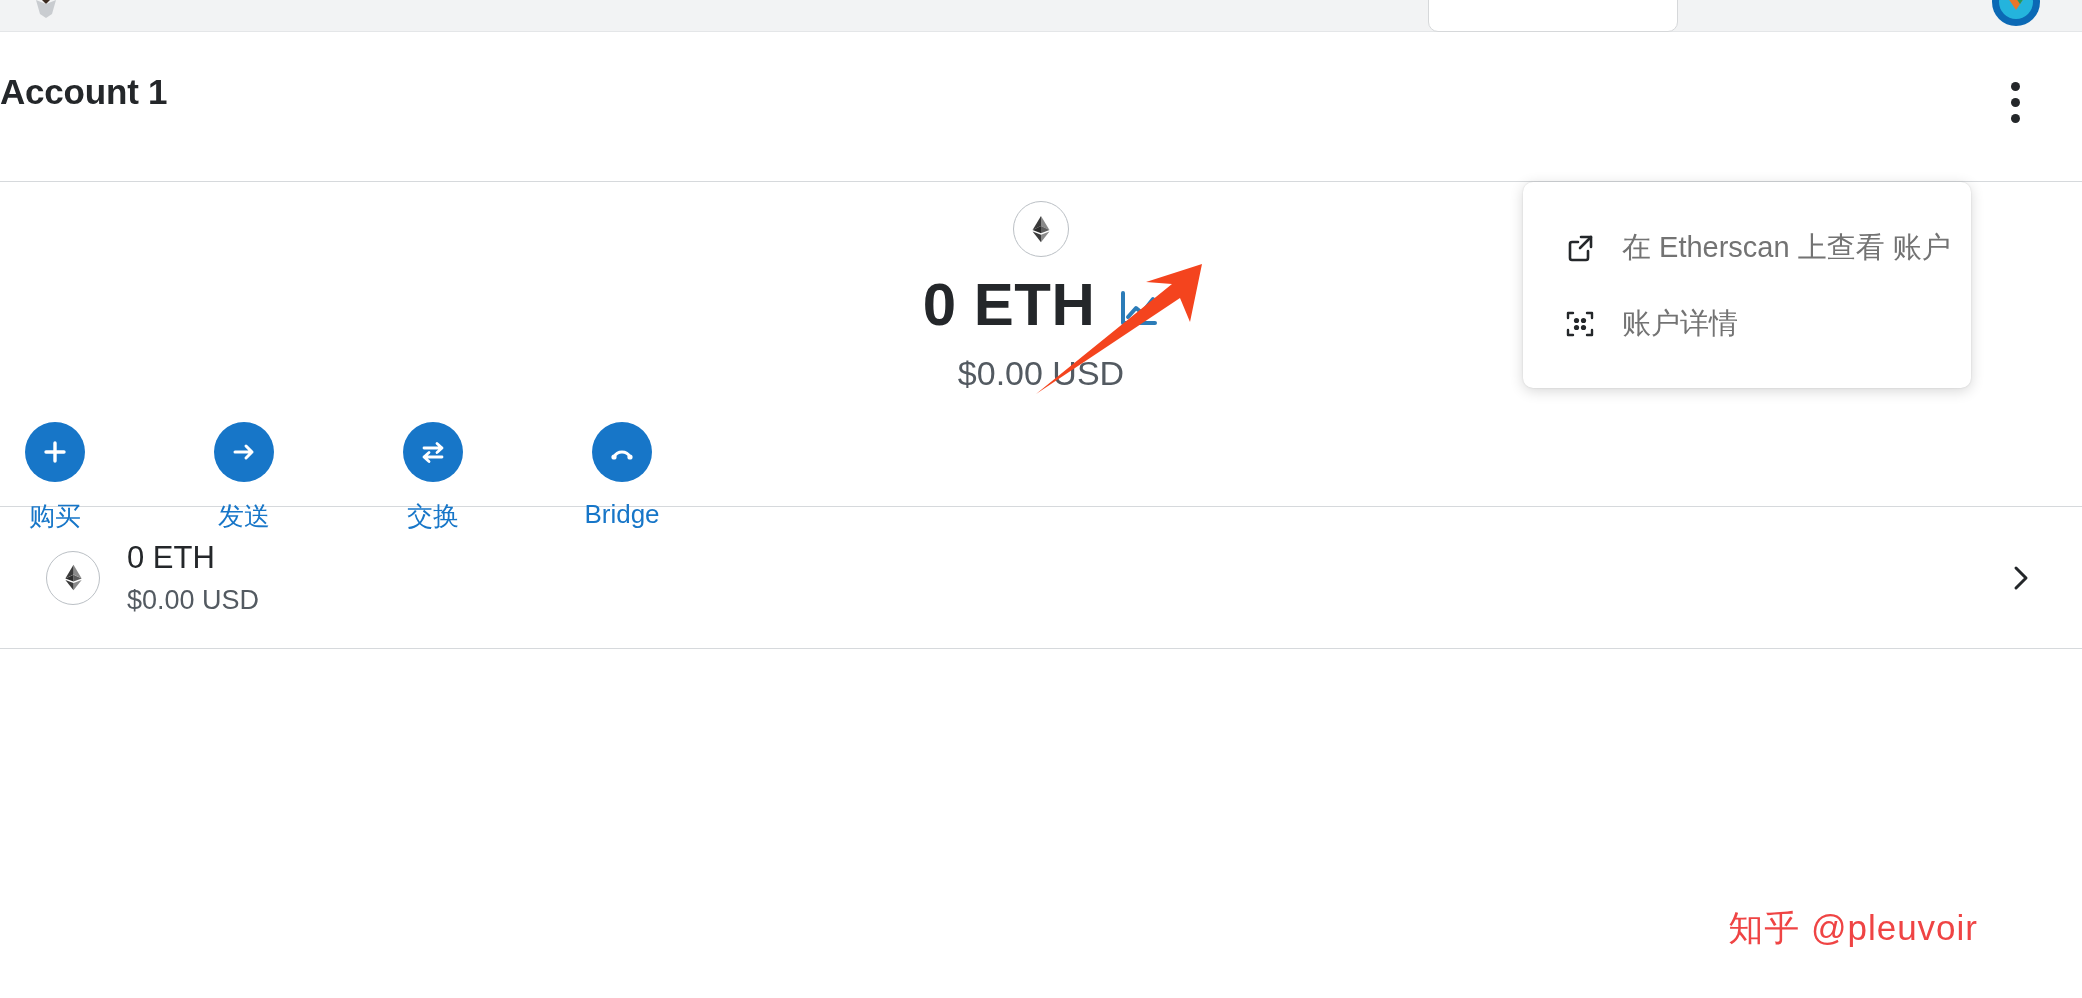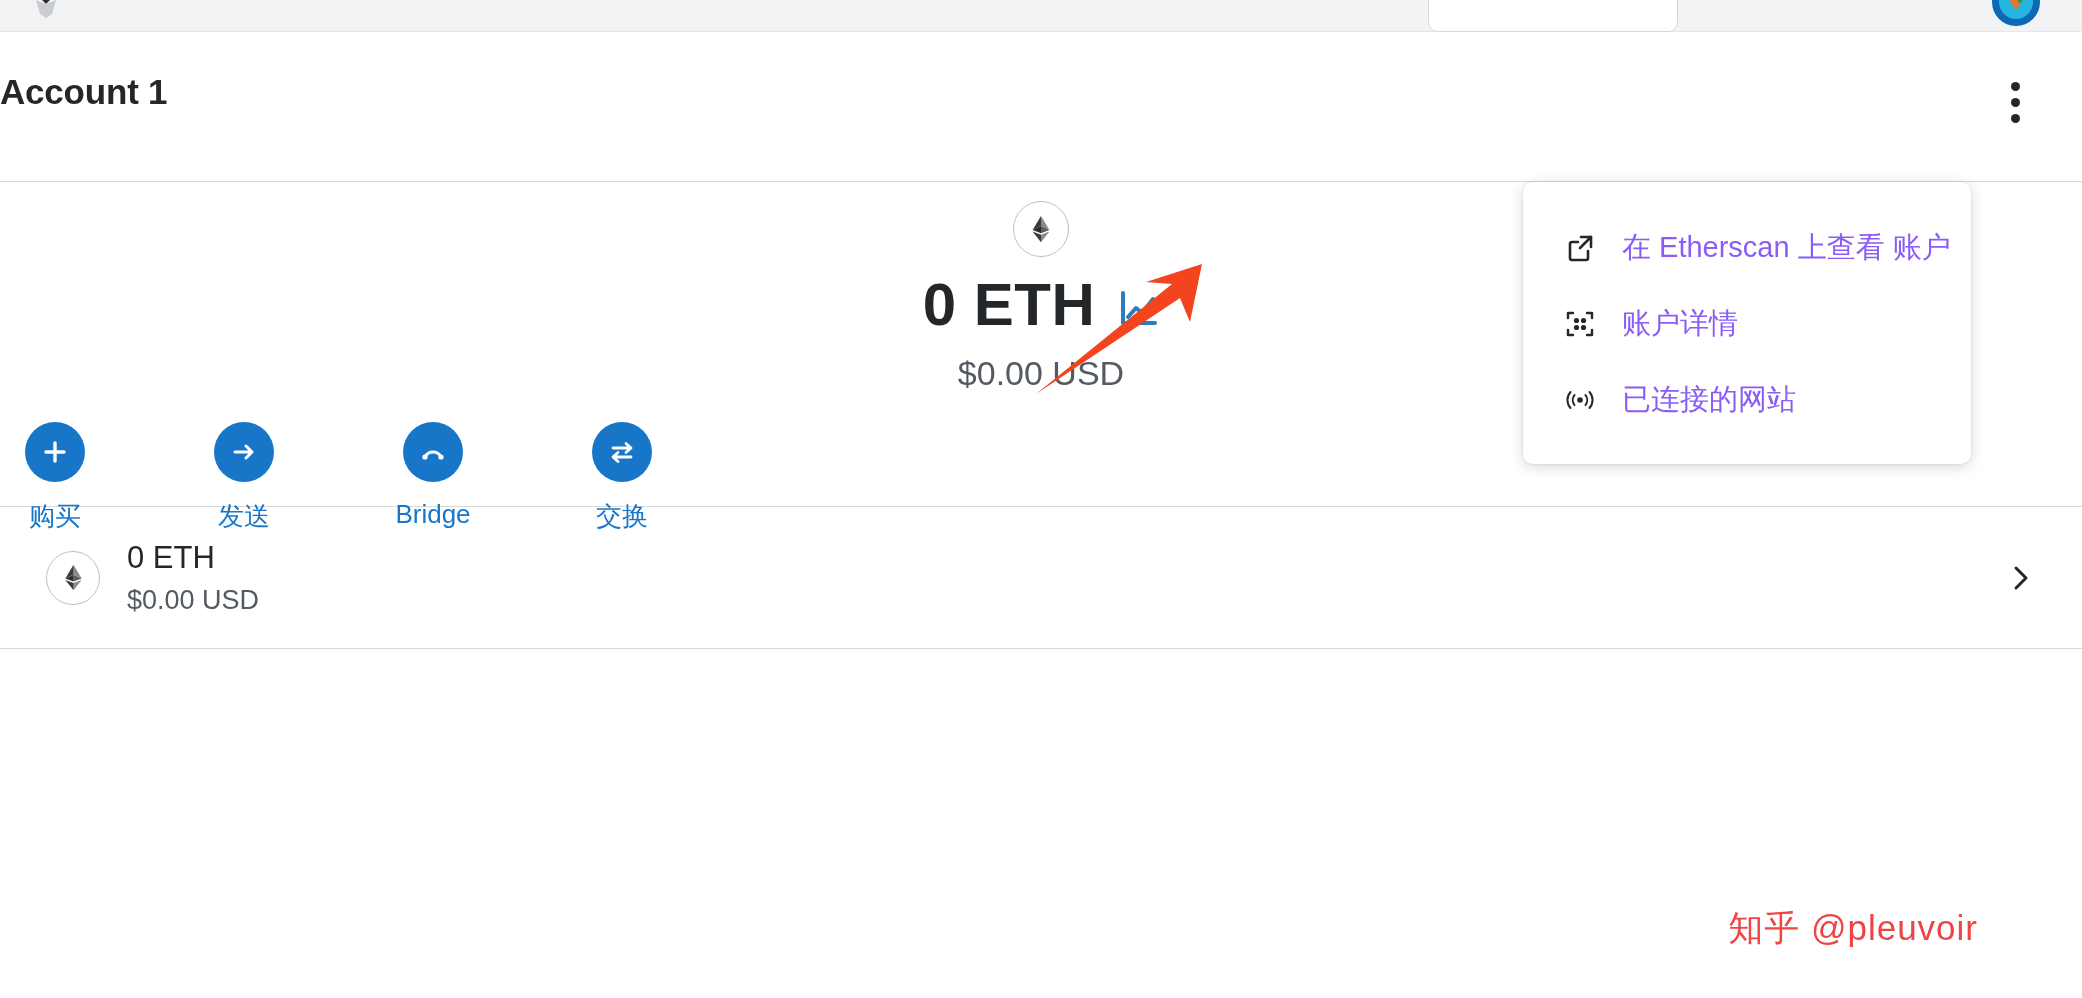--- a/index.html
+++ b/index.html
@@ -320,21 +320,21 @@
     width: 30px;
     height: 30px;
     flex: none;
     display: flex;
     align-items: center;
     justify-content: center;
   }
   .menu-label {
     margin-left: 27px;
     font-size: 29px;
-    color: #8b5cf6;
+    color: #737373;
     white-space: nowrap;
   }
 
   
   .annotation-arrow {
     position: absolute;
     left: 1030px;
     top: 230px;
     width: 180px;
     height: 140px;
@@ -428,36 +428,36 @@
           <svg viewBox="0 0 32 32" width="32" height="32">
             <path d="M7 16 L24 16 M18 10 L24 16 L18 22" fill="none" stroke="#ffffff" stroke-width="3" stroke-linecap="round" stroke-linejoin="round"></path>
           </svg>
         </div>
         <div class="action-label">发送</div>
       </div>
 
       <div class="action">
         <div class="action-circle">
           <svg viewBox="0 0 32 32" width="32" height="32">
+            <path d="M7 12 L25 12 M20 7.5 L25 12 L20 16.5" fill="none" stroke="#ffffff" stroke-width="2.8" stroke-linecap="round" stroke-linejoin="round"></path>
+            <path d="M25 21 L7 21 M12 16.5 L7 21 L12 25.5" fill="none" stroke="#ffffff" stroke-width="2.8" stroke-linecap="round" stroke-linejoin="round"></path>
+          </svg>
+        </div>
+        <div class="action-label">交换</div>
+      </div>
+
+      <div class="action">
+        <div class="action-circle">
+          <svg viewBox="0 0 32 32" width="32" height="32">
             <path d="M8 21 A9 9 0 0 1 24 21" fill="none" stroke="#ffffff" stroke-width="3" stroke-linecap="round"></path>
             <circle cx="8" cy="21" r="2.6" fill="#ffffff"></circle>
             <circle cx="24" cy="21" r="2.6" fill="#ffffff"></circle>
           </svg>
         </div>
         <div class="action-label">Bridge</div>
-      </div>
-
-      <div class="action">
-        <div class="action-circle">
-          <svg viewBox="0 0 32 32" width="32" height="32">
-            <path d="M7 12 L25 12 M20 7.5 L25 12 L20 16.5" fill="none" stroke="#ffffff" stroke-width="2.8" stroke-linecap="round" stroke-linejoin="round"></path>
-            <path d="M25 21 L7 21 M12 16.5 L7 21 L12 25.5" fill="none" stroke="#ffffff" stroke-width="2.8" stroke-linecap="round" stroke-linejoin="round"></path>
-          </svg>
-        </div>
-        <div class="action-label">交换</div>
       </div>
     </div>
   </div>
 
 
   <div class="asset-row">
     <div class="asset-icon">
       <svg viewBox="0 0 32 32" width="29" height="29">
         <path d="M16 2 L16 12.8 L25 17 Z" fill="#8a8a8a"></path>
         <path d="M16 2 L7 17 L16 12.8 Z" fill="#3a3a3a"></path>
@@ -501,32 +501,20 @@
           <path d="M8 26 L3 26 L3 21" fill="none" stroke="#24272a" stroke-width="2.4" stroke-linecap="round" stroke-linejoin="round"></path>
           <circle cx="11.5" cy="11.5" r="2.6" fill="#24272a"></circle>
           <circle cx="18.5" cy="11.5" r="2.6" fill="#24272a"></circle>
           <circle cx="11.5" cy="18.5" r="2.6" fill="#24272a"></circle>
           <circle cx="18.5" cy="18.5" r="2.6" fill="#24272a"></circle>
         </svg>
       </span>
       <span class="menu-label">账户详情</span>
     </div>
 
-    <div class="menu-item">
-      <span class="menu-icon">
-        <svg viewBox="0 0 30 30" width="30" height="30">
-          <circle cx="15" cy="15" r="2.8" fill="#24272a"></circle>
-          <path d="M9.5 10 A8 8 0 0 0 9.5 20" fill="none" stroke="#24272a" stroke-width="2" stroke-linecap="round"></path>
-          <path d="M20.5 10 A8 8 0 0 1 20.5 20" fill="none" stroke="#24272a" stroke-width="2" stroke-linecap="round"></path>
-          <path d="M5.5 7 A12 12 0 0 0 5.5 23" fill="none" stroke="#24272a" stroke-width="2" stroke-linecap="round"></path>
-          <path d="M24.5 7 A12 12 0 0 1 24.5 23" fill="none" stroke="#24272a" stroke-width="2" stroke-linecap="round"></path>
-        </svg>
-      </span>
-      <span class="menu-label">已连接的网站</span>
-    </div>
   </div>
 
   <div class="annotation-arrow">
     <svg viewBox="0 0 180 140" width="180" height="140">
       <path d="M6 132 L142 22 L116 20 L172 2 L160 60 L150 36 Z" fill="#F4441E"></path>
     </svg>
   </div>
 
 </div>
 

